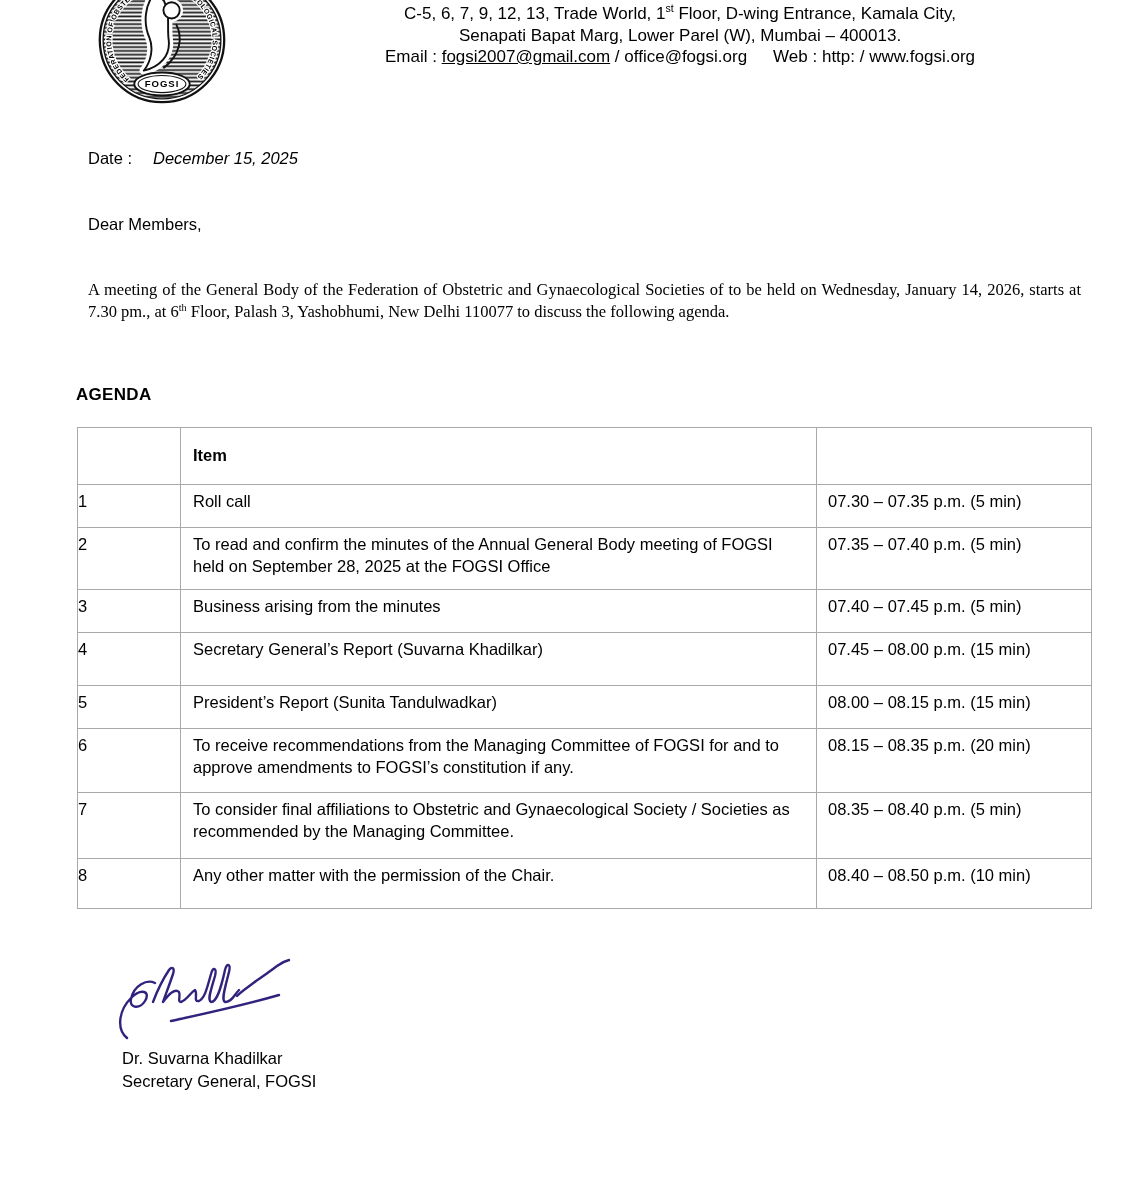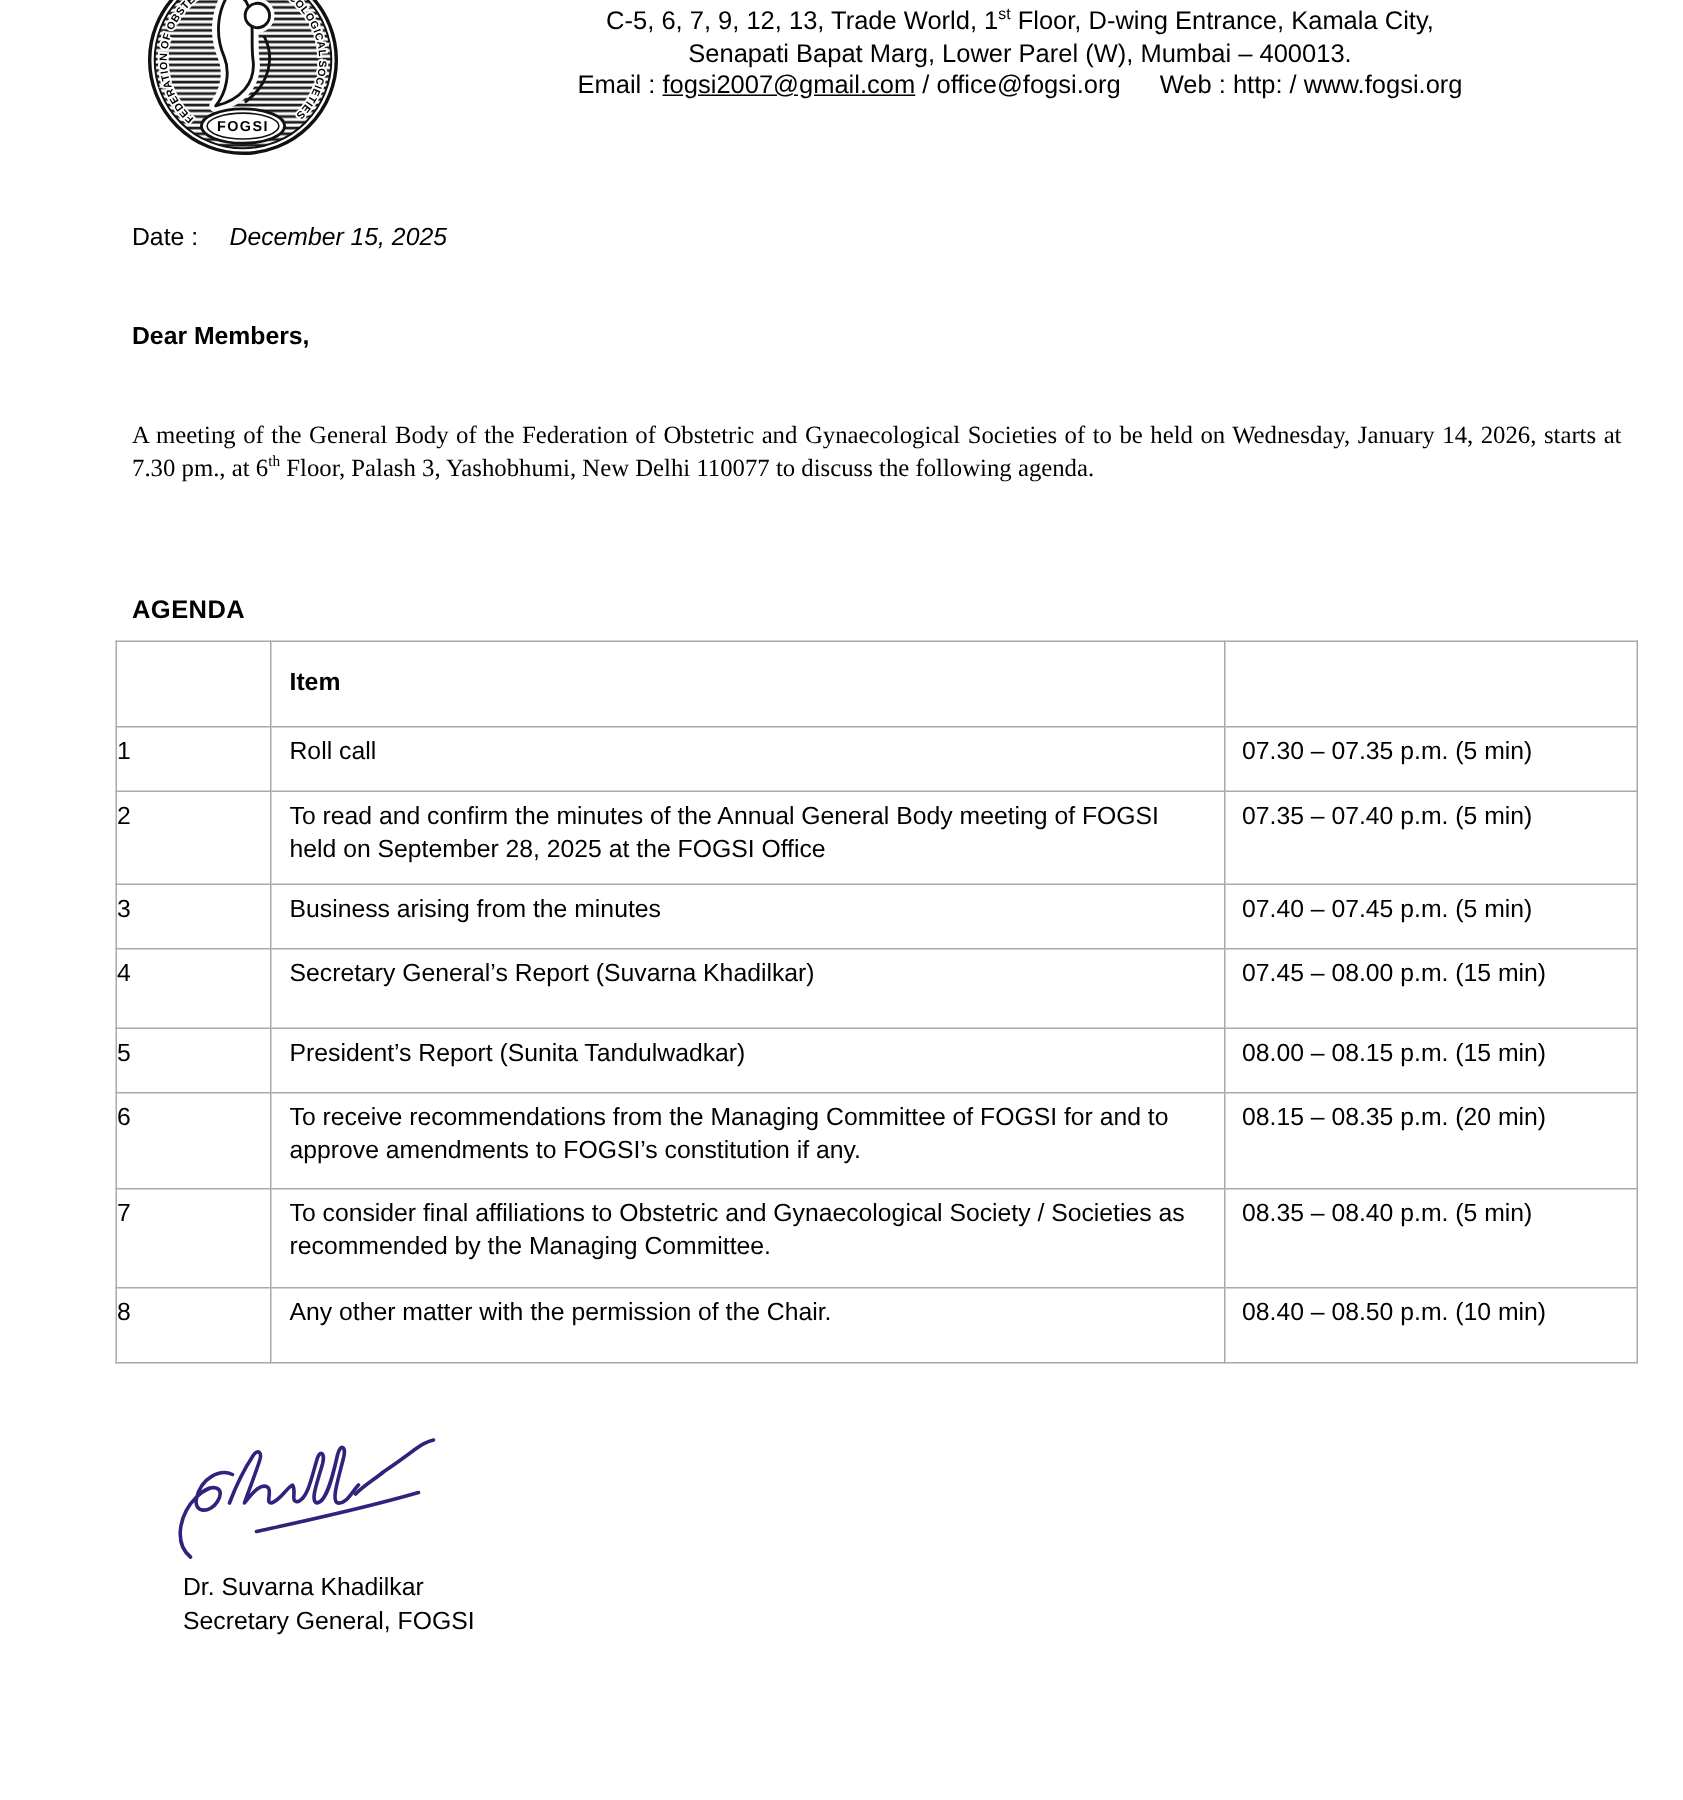--- a/index.html
+++ b/index.html
@@ -22,27 +22,27 @@
     position: absolute; left: 340px; top: 3px; width: 680px;
     text-align: center; font-size: 17px; line-height: 21.5px; color: #000;
   }
   .header-block .sup { font-size: 62%; vertical-align: super; line-height: 0; }
   .email-link { text-decoration: underline; }
   .web-gap { display: inline-block; width: 26px; }
 
   
   .date-line { position: absolute; left: 88px; top: 149px; font-size: 16.5px; }
   .date-line .date-value { margin-left: 21px; font-style: italic; }
-  .salutation { position: absolute; left: 88px; top: 215px; font-size: 16.5px; font-weight: bold; }
+  .salutation { position: absolute; left: 88px; top: 215px; font-size: 16.5px; font-weight: normal; }
   .body-par {
     position: absolute; left: 88px; top: 279px; width: 993px;
     font-size: 16.5px; line-height: 21.5px; text-align: justify; font-family: Liberation Serif, serif;
   }
   .body-par .sup { font-size: 62%; vertical-align: super; line-height: 0; }
-  .agenda-heading { position: absolute; left: 88px; top: 385px; font-size: 17px; font-weight: bold; letter-spacing: 0.3px; margin-top: 12px; }
+  .agenda-heading { position: absolute; left: 76px; top: 385px; font-size: 17px; font-weight: bold; letter-spacing: 0.3px; }
 
   
   .agenda-table {
     position: absolute; left: 77px; top: 427px; width: 1014px;
     border-collapse: collapse; table-layout: fixed;
     font-size: 16.5px; line-height: 21.5px; color: #000;
   }
   .agenda-table td, .agenda-table th {
     border: 1px solid #a9a9a9;
     vertical-align: top;

